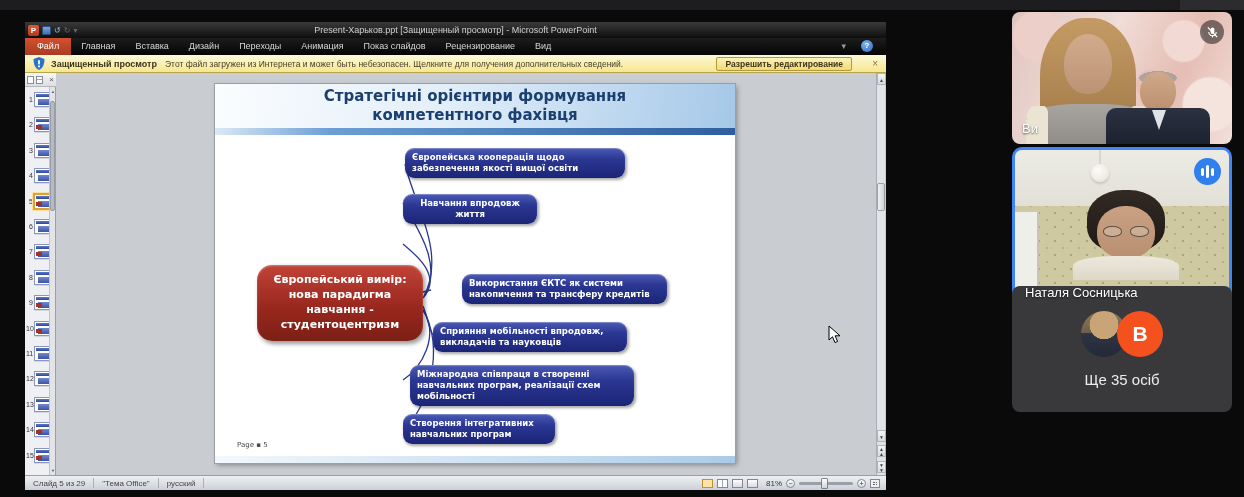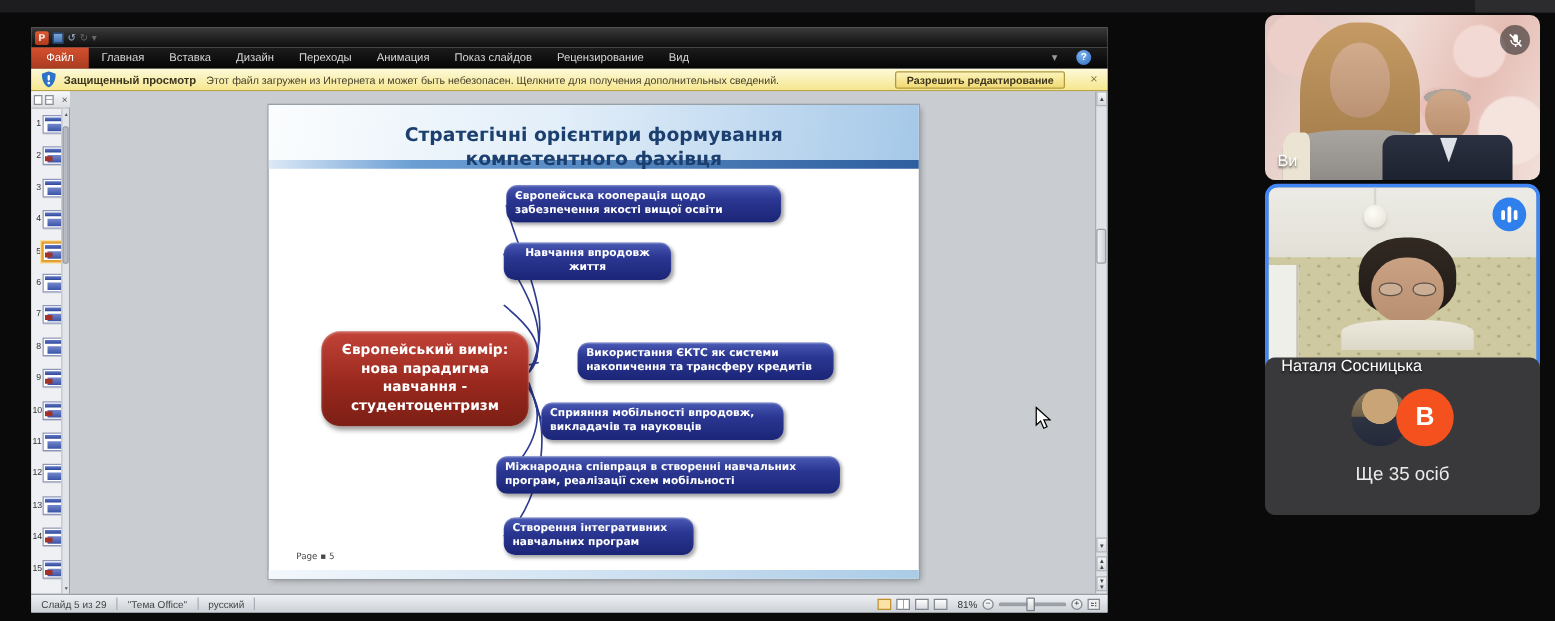--- a/index.html
+++ b/index.html
@@ -64,36 +64,36 @@
   .thumbs-scroll { position:absolute; right:0; top:14px; width:6px; height:388px; background:#e2e4e8; border-left:1px solid #c0c3c8; }
   .thumbs-scroll .arr { position:absolute; left:0; width:6px; font-size:4px; color:#555; text-align:center; }
   .thumbs-scroll .thumbbar { position:absolute; left:0px; top:14px; width:5px; height:110px; background:#b6bac2; border:1px solid #979ca5; border-radius:2px; }
 
   
   .slide { position:absolute; left:190px; top:11px; width:520px; height:379px; background:#fff;
     box-shadow:0 0 0 1px #98a0a8, 2px 2px 5px rgba(0,0,0,.35); }
   .slide-titleband { position:absolute; left:0; top:0; width:520px; height:44px;
     background:linear-gradient(100deg,#fbfdfe 0%,#e2eef9 45%,#a5c8e8 100%); }
   .slide-title { position:absolute; left:30px; right:30px; top:3px; text-align:center;
-    font-family:"DejaVu Sans", sans-serif; font-weight:bold; font-size:15px; line-height:1.28; color:#1b3f6e;margin-top:12px; }
+    font-family:"DejaVu Sans", sans-serif; font-weight:bold; font-size:15px; line-height:1.28; color:#1b3f6e; }
   .slide-divider { position:absolute; left:0; top:44px; width:520px; height:7px;
     background:linear-gradient(90deg,#dce9f6 0%,#6b9fd4 22%,#2e5e9e 100%); }
   .slide-bottomband { position:absolute; left:0; bottom:0; width:520px; height:7px;
     background:linear-gradient(90deg,#f3f8fc 0%,#cadef0 60%,#aacbe6 100%); }
   .connectors { position:absolute; left:0; top:0; width:520px; height:379px; }
 
   .bubble { position:absolute; background:linear-gradient(180deg,#4a5ab4 0%,#2a3691 40%,#1b2577 100%);
     border-radius:9px; color:#fff; font-family:"DejaVu Sans", sans-serif; font-weight:bold; font-size:8.5px; line-height:1.3;
     padding:4px 7px; box-shadow:1.5px 2px 3px rgba(0,0,0,.35), inset 0 1px 1px rgba(255,255,255,.3); }
   .b1 { left:190px; top:64px;  width:220px; }
   .b2 { left:188px; top:110px; width:134px;text-align:center; }
   .b3 { left:188px; top:145px; width:172px; }
   .b4 { left:216px; top:190px; width:205px;margin-left:31px; }
   .b5 { left:218px; top:238px; width:194px; }
-  .b6 { left:182px; top:281px; width:275px; }
+  .b6 { left:195px; top:281px; width:224px; }
   .b7 { left:188px; top:330px; width:152px; }
   .bubble-red { position:absolute; left:42px; top:181px; width:166px; height:76px;
     background:linear-gradient(180deg,#c24338 0%,#99281e 55%,#7c1f15 100%);
     border-radius:15px; color:#fff; font-family:"DejaVu Sans", sans-serif; font-weight:bold; font-size:11px; line-height:1.35;
     display:flex; align-items:center; justify-content:center; text-align:center; white-space:pre-line;
     box-shadow:2px 2.5px 4px rgba(0,0,0,.4), inset 0 1px 2px rgba(255,255,255,.35); }
   .slide-footer { position:absolute; left:22px; bottom:14px; font-size:7px; color:#4a4a4a; font-family:"DejaVu Sans", sans-serif; }
 
   
   .canvas-scroll { position:absolute; left:851px; top:0; width:9px; height:402px; background:#e0e3e7; border-left:1px solid #a9aeb4; }
@@ -198,20 +198,21 @@
   <div class="pp-window">
 
     <div class="pp-titlebar">
       <div class="qat">
         <div class="pp-logo">P</div>
         <div class="qat-ic save"></div>
         <div class="qat-ic">↺</div>
         <div class="qat-ic dim">↻</div>
         <div class="qat-ic dim">▾</div>
       </div>
+      <div class="pp-title-text">Present-Харьков.ppt [Защищенный просмотр] - Microsoft PowerPoint</div>
     </div>
 
     <div class="pp-ribbonrow">
       <div class="rtab file">Файл</div>
       <div class="rtab">Главная</div>
       <div class="rtab">Вставка</div>
       <div class="rtab">Дизайн</div>
       <div class="rtab">Переходы</div>
       <div class="rtab">Анимация</div>
       <div class="rtab">Показ слайдов</div>

